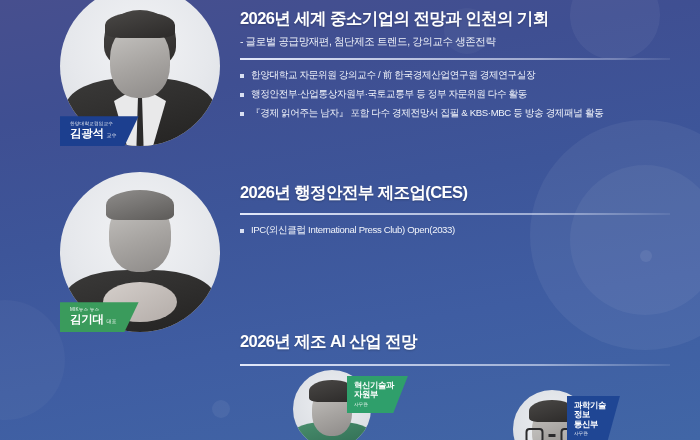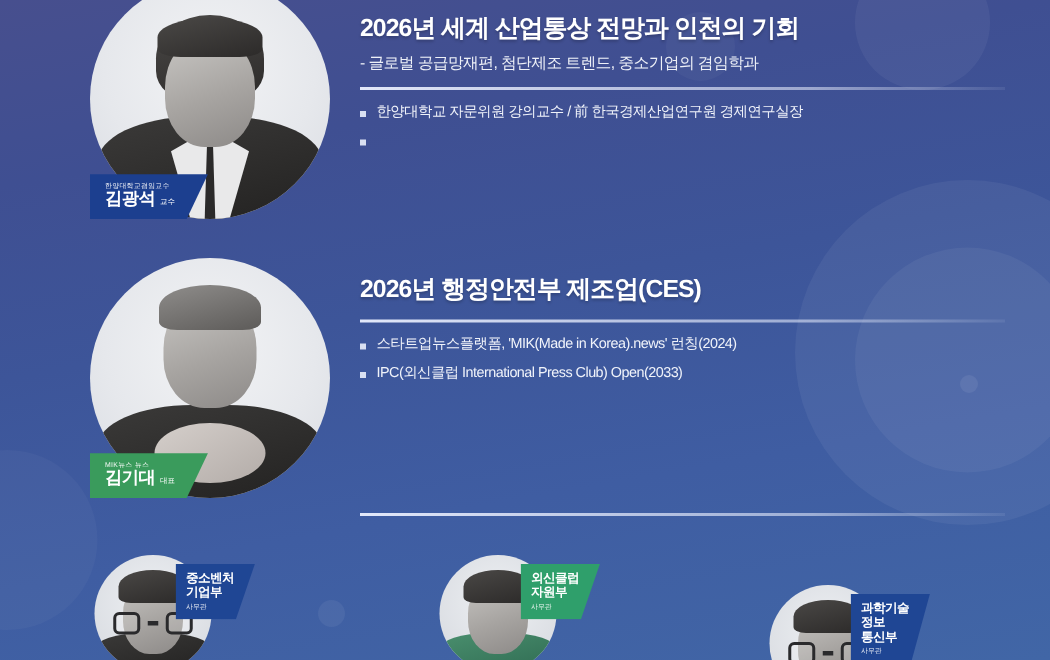--- a/index.html
+++ b/index.html
@@ -95,30 +95,35 @@
       <div class="head" style="width:60px;height:74px;top:38px;"></div>
       <div class="hair" style="width:70px;height:26px;top:26px;border-radius:50% 50% 22% 22%;"></div>
     </div>
     <div class="banner bn-blue">
       <div class="org">한양대학교겸임교수</div>
       <div class="nm"><span>김광석</span><span class="role">교수</span></div>
     </div>
   </div>
 
   <div class="prog" style="left:240px;top:8px;">
-    <div class="ptitle">2026년 세계 산업통상 전망과 인천의 기회</div>
-    <div class="psub">- 글로벌 공급망재편, 첨단제조 트렌드, 중소기업의 겸임학과</div>
+    <div class="ptitle">2026년 세계 중소기업의 전망과 인천의 기회</div>
+    <div class="psub">- 글로벌 공급망재편, 첨단제조 트렌드, 강의교수 생존전략</div>
     <div class="rule"></div>
     <div class="bullets">
       <div class="bline">
           <span class="bdot"></span>
           <span class="btxt">한양대학교 자문위원 강의교수 / 前 한국경제산업연구원 경제연구실장</span>
         </div>
       <div class="bline">
           <span class="bdot"></span>
+          <span class="btxt">행정안전부·산업통상자원부·국토교통부 등 정부 자문위원 다수 활동</span>
+        </div>
+      <div class="bline">
+          <span class="bdot"></span>
+          <span class="btxt">『경제 읽어주는 남자』 포함 다수 경제전망서 집필 &amp; KBS·MBC 등 방송 경제패널 활동</span>
         </div>
     </div>
   </div>
 
   <div class="portrait" style="left:60px;top:172px;">
     <div class="pcircle">
       <div class="body" style="width:150px;height:66px;bottom:-4px;"></div>
       <div class="scarf" style="width:74px;height:40px;bottom:10px;"></div>
       <div class="head" style="width:62px;height:74px;top:26px;"></div>
       <div class="hair" style="width:68px;height:30px;top:18px;border-radius:50% 50% 18% 18%;background:linear-gradient(165deg,#8f8d8b,#5d5b59);"></div>
@@ -128,59 +133,39 @@
       <div class="nm"><span>김기대</span><span class="role">대표</span></div>
     </div>
   </div>
 
   <div class="prog" style="left:240px;top:182px;">
     <div class="ptitle">2026년 행정안전부 제조업(CES)</div>
     <div class="rule"></div>
     <div class="bullets">
       <div class="bline">
           <span class="bdot"></span>
-          <span class="btxt">스타트업뉴스플랫폼, 'MIK(Made in Korea).news' 런칭(2024)</span>
-        </div>
-      <div class="bline">
-          <span class="bdot"></span>
           <span class="btxt">IPC(외신클럽 International Press Club) Open(2033)</span>
         </div>
     </div>
   </div>
 
   <div class="prog" style="left:240px;top:331px;">
+    <div class="ptitle">2026년 제조 AI 산업 전망</div>
     <div class="rule" style="margin-top:11px;"></div>
   </div>
 
-  <div class="mini" style="left:55px;top:370px;">
-    <div class="mcircle">
-      <div class="body" style="width:78px;height:26px;bottom:0;"></div>
-      <div class="head" style="width:40px;height:50px;top:16px;"></div>
-      <div class="hair" style="width:46px;height:22px;top:10px;border-radius:50% 50% 18% 18%;"></div>
-      <div class="glasses" style="top:38px;">
-        <i style="width:14px;height:11px;"></i>
-          <b></b>
-          <i style="width:14px;height:11px;"></i>
-      </div>
-    </div>
-    <div class="mbanner mb-blue">
-      <div class="ml">중소벤처</div>
-      <div class="ml">기업부</div>
-      <div class="mr">사무관</div>
-    </div>
-  </div>
 
   <div class="mini" style="left:285px;top:370px;">
     <div class="mcircle">
       <div class="body" style="width:78px;height:26px;bottom:0;background:linear-gradient(165deg,#4a8f6e,#2f6b52);"></div>
       <div class="head" style="width:40px;height:50px;top:16px;"></div>
       <div class="hair" style="width:46px;height:22px;top:10px;border-radius:50% 50% 18% 18%;"></div>
     </div>
     <div class="mbanner mb-green">
-      <div class="ml">외신클럽</div>
+      <div class="ml">혁신기술과</div>
       <div class="ml">자원부</div>
       <div class="mr">사무관</div>
     </div>
   </div>
 
   <div class="mini" style="left:505px;top:390px;">
     <div class="mcircle">
       <div class="body" style="width:78px;height:26px;bottom:0;"></div>
       <div class="head" style="width:40px;height:50px;top:16px;"></div>
       <div class="hair" style="width:46px;height:22px;top:10px;border-radius:50% 50% 18% 18%;"></div>

